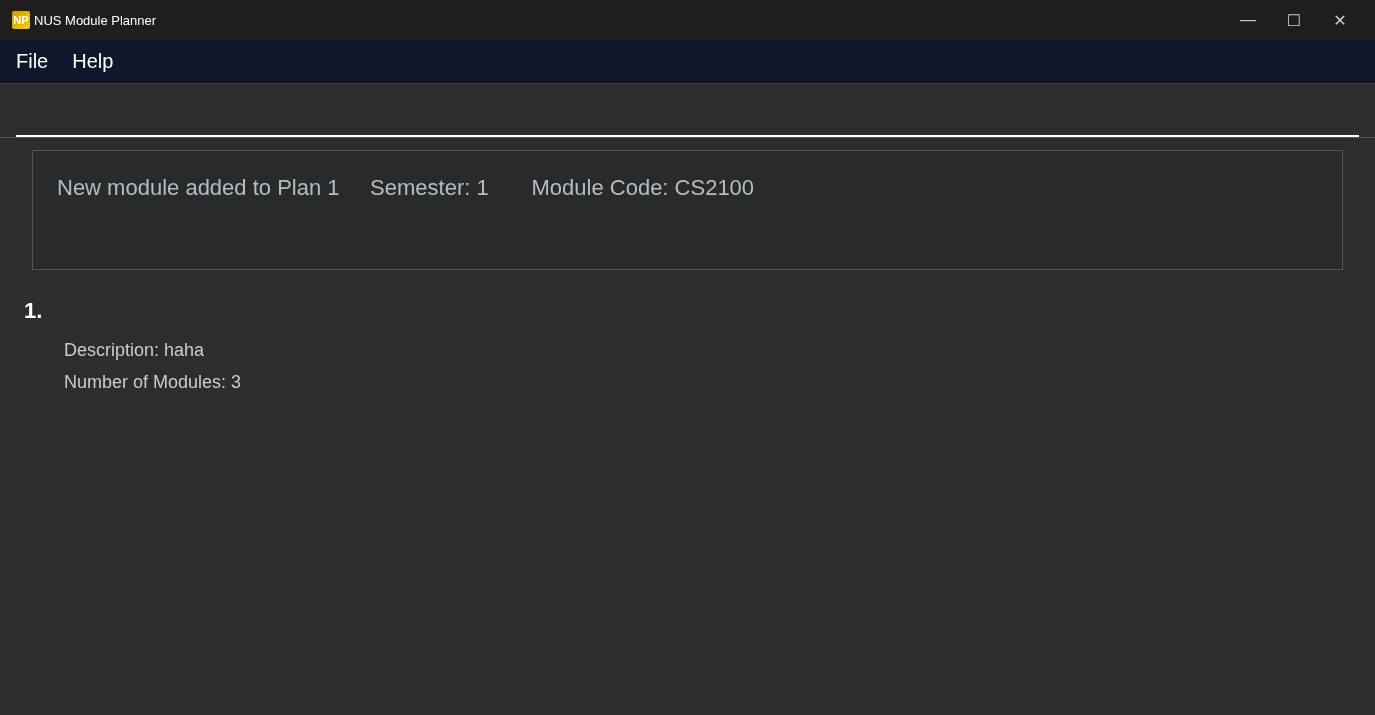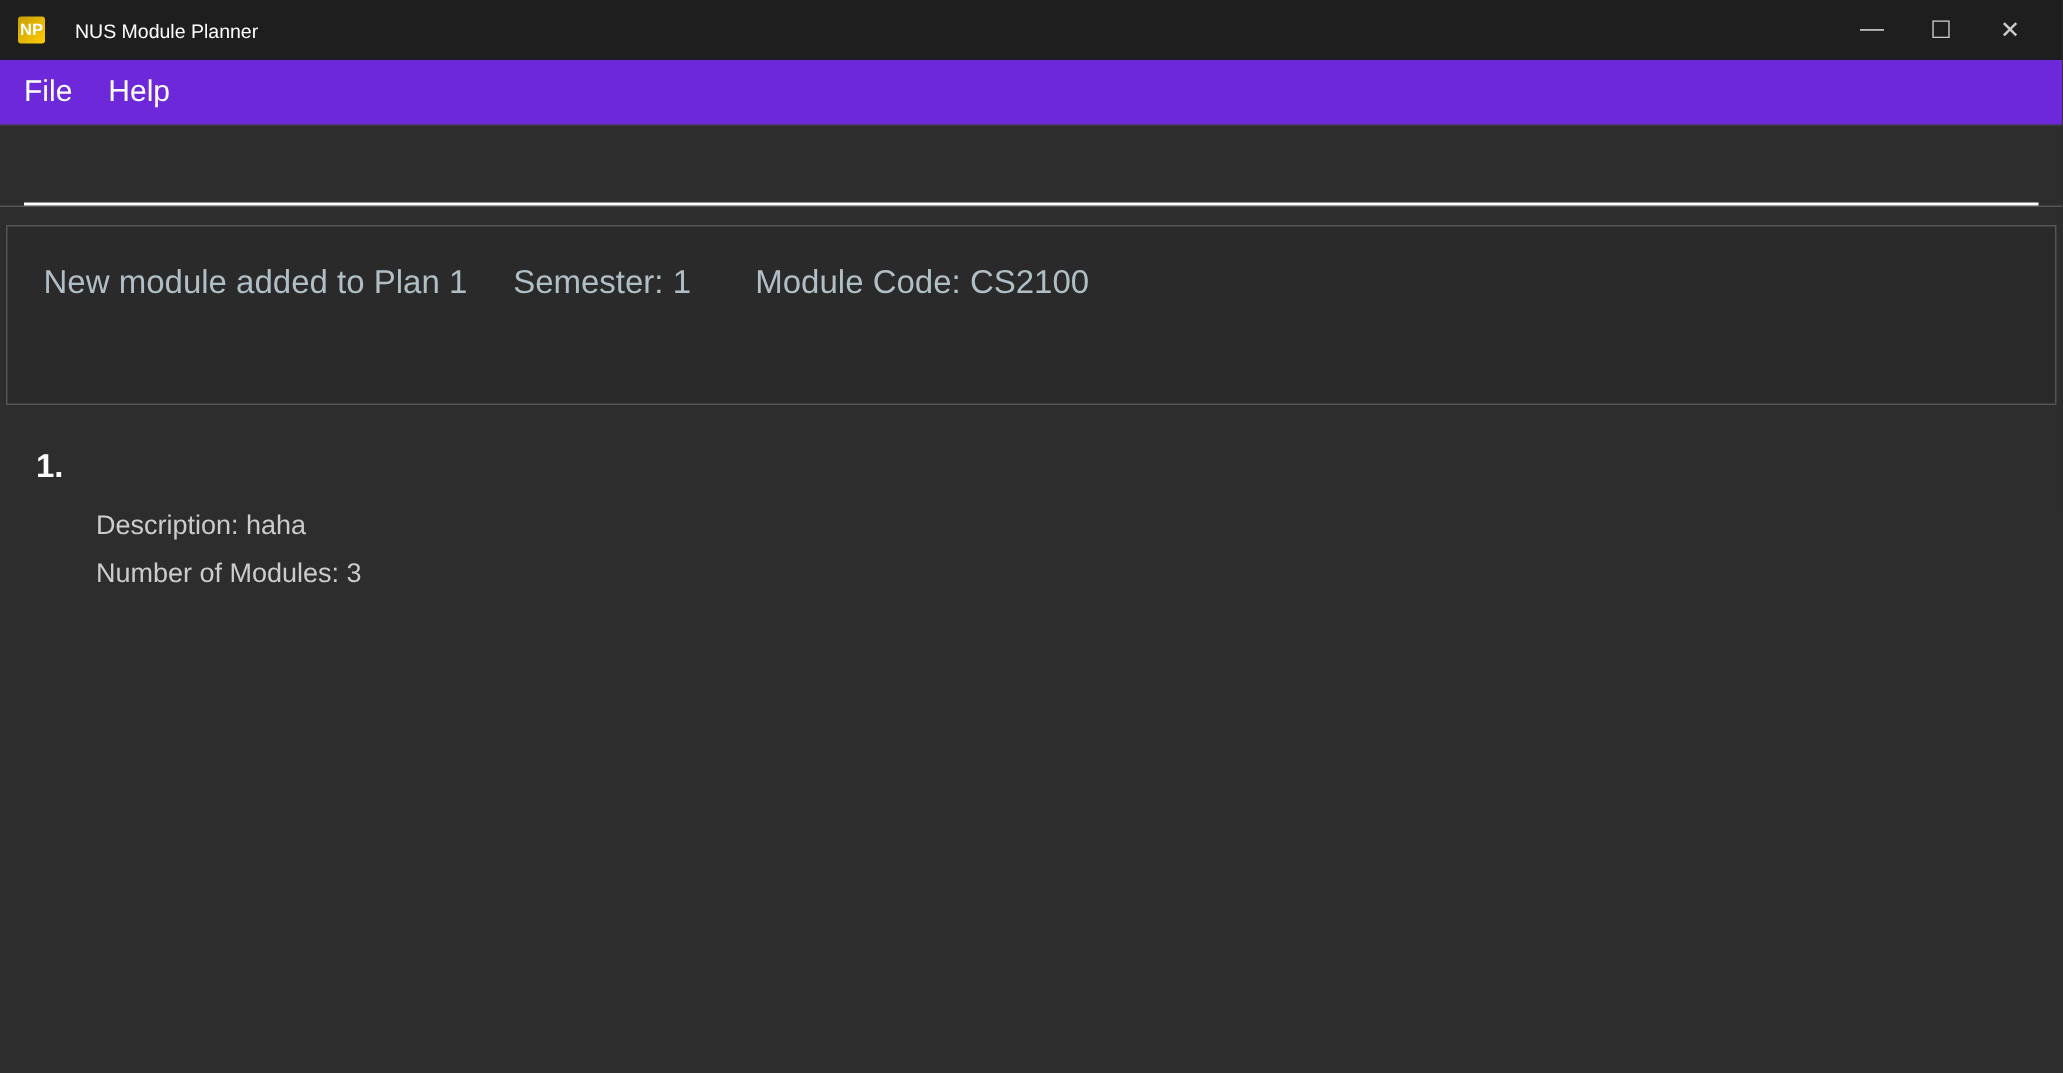--- a/index.html
+++ b/index.html
@@ -24,21 +24,21 @@
       justify-content: space-between;
       background-color: #1e1e1e;
       height: 40px;
       padding: 0 12px;
       user-select: none;
     }
 
     .title-bar-left {
       display: flex;
       align-items: center;
-      gap: 20px;
+      gap: 4px;
     }
 
     .title-bar-icon {
       width: 18px;
       height: 18px;
       background: linear-gradient(135deg, #c8a000, #ffcc00);
       border-radius: 2px;
       display: flex;
       align-items: center;
       justify-content: center;
@@ -66,21 +66,21 @@
       font-size: 16px;
       cursor: pointer;
       display: flex;
       align-items: center;
       justify-content: center;
     }
 
     
     .menu-bar {
       display: flex;
-      background-color: #6d28d9;
+      background-color: #0f172a;
       padding: 6px 16px;
       gap: 24px;
       border-bottom: 1px solid #3a3a3a;
     }
 
     .menu-item {
       font-size: 20px;
       color: #ffffff;
       cursor: pointer;
       padding: 4px 0;
@@ -104,21 +104,21 @@
       outline: none;
       caret-color: #ffffff;
     }
 
     .command-input::placeholder {
       color: transparent;
     }
 
     
     .output-box {
-      margin: 12px 4px;
+      margin: 12px 32px;
       border: 1px solid #555555;
       background-color: #2a2a2a;
       padding: 20px 24px;
       min-height: 120px;
     }
 
     .output-text {
       font-size: 22px;
       color: #b0bec5;
       line-height: 1.5;

